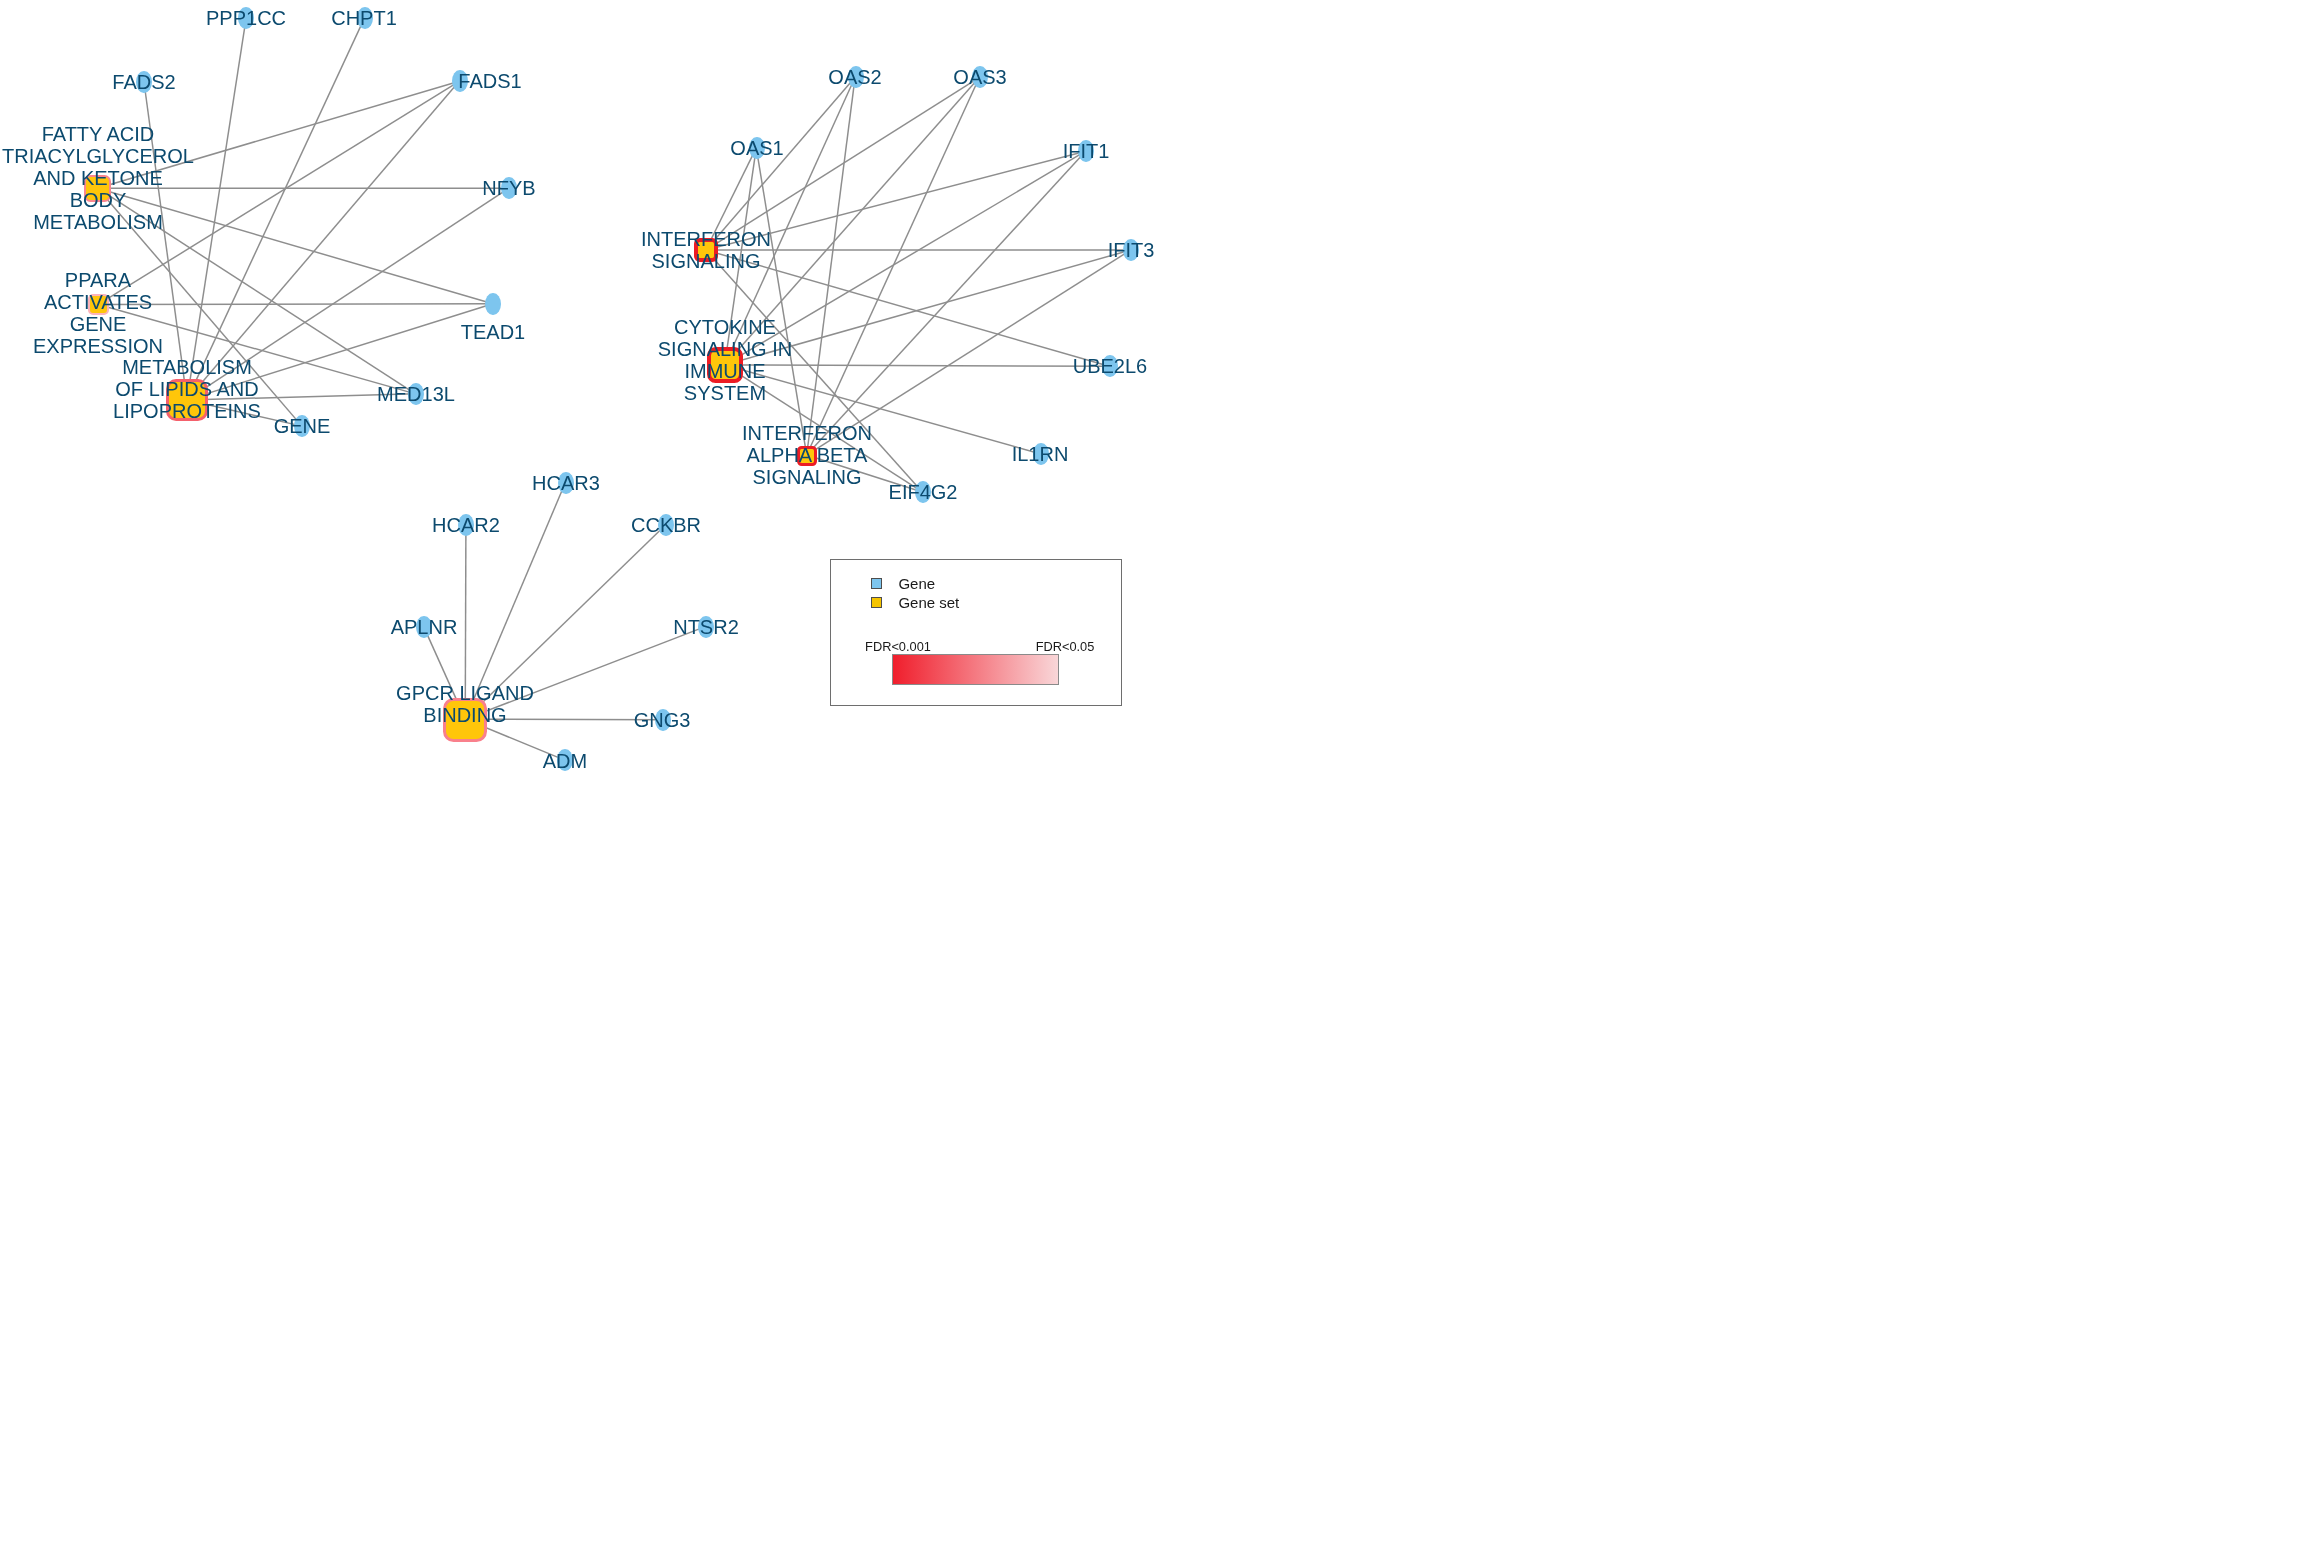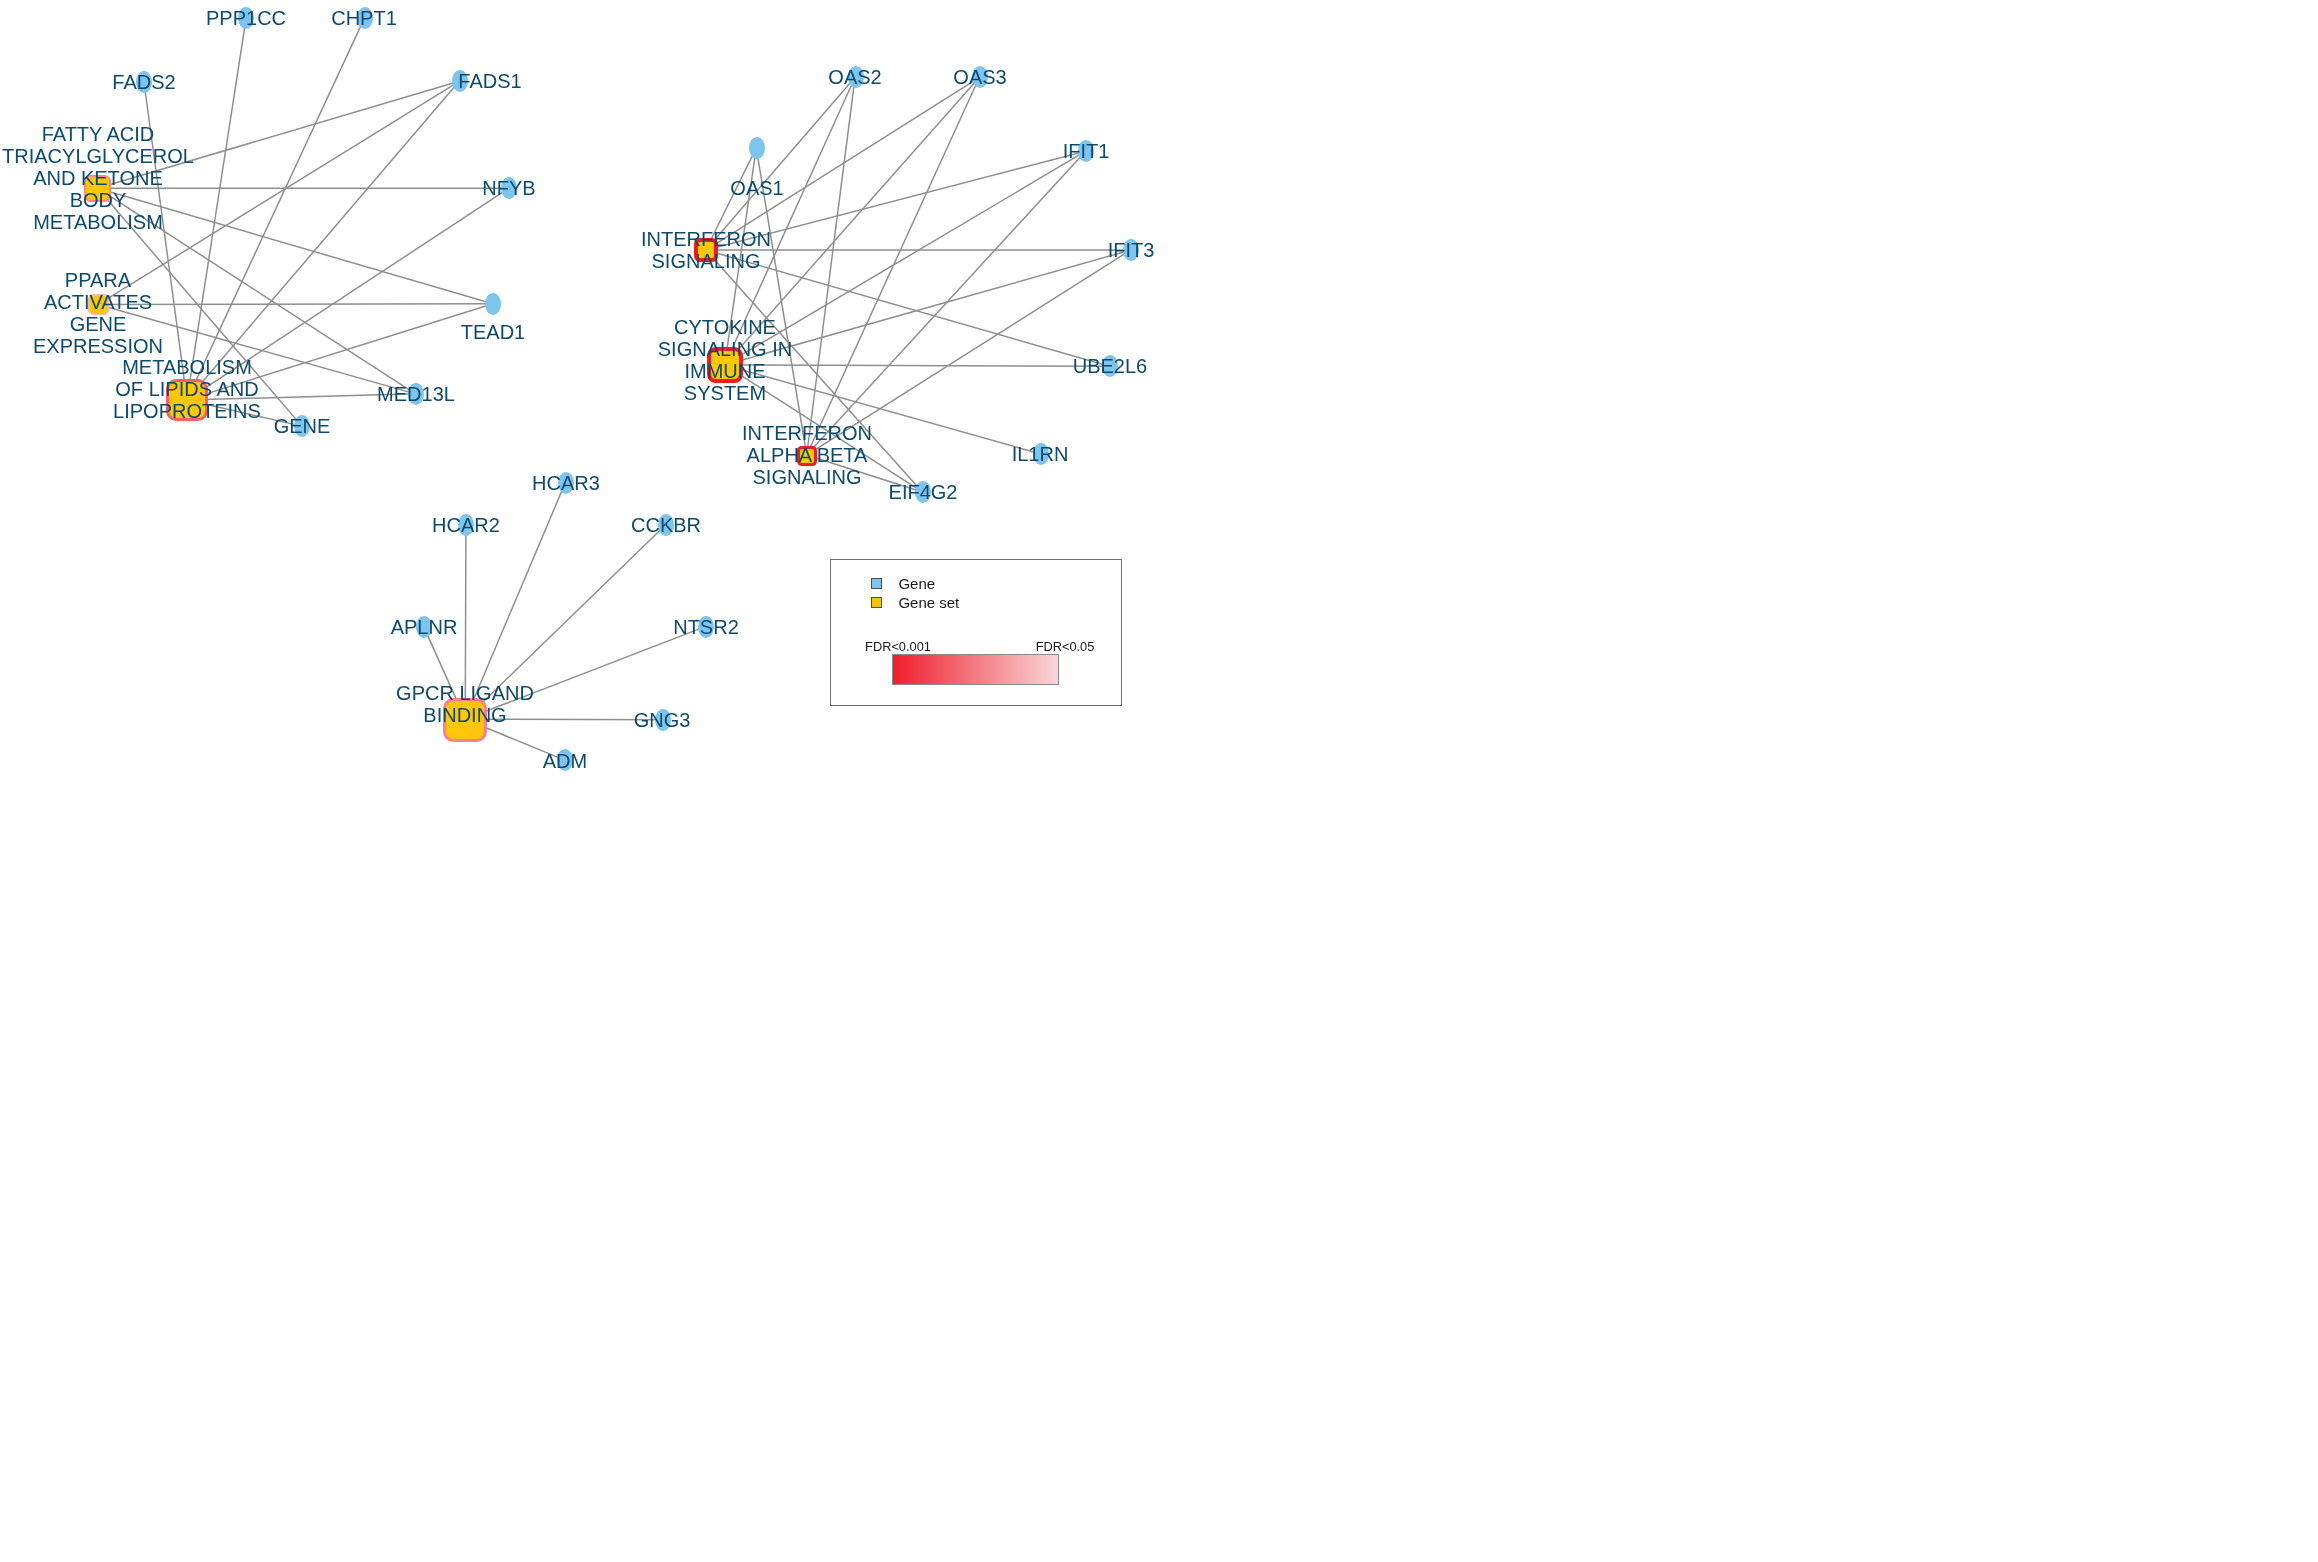--- a/index.html
+++ b/index.html
@@ -122,21 +122,21 @@
     <div class="node-label" style="left: 469px; top: 81px; margin-left: 21px;">FADS1</div>
     <div class="gene-node" style="left: 501px; top: 177px; background: rgb(125, 197, 238);"></div>
     <div class="node-label" style="left: 509px; top: 188px;">NFYB</div>
     <div class="gene-node" style="left: 485px; top: 293px; background: rgb(125, 197, 238);"></div>
     <div class="node-label" style="left: 493px; top: 304px; margin-top: 28px;">TEAD1</div>
     <div class="gene-node" style="left: 408px; top: 383px; background: rgb(125, 197, 238);"></div>
     <div class="node-label" style="left: 416px; top: 394px;">MED13L</div>
     <div class="gene-node" style="left: 294px; top: 415px; background: rgb(125, 197, 238);"></div>
     <div class="node-label" style="left: 302px; top: 426px;">GENE</div>
     <div class="gene-node" style="left: 749px; top: 137px; background: rgb(125, 197, 238);"></div>
-    <div class="node-label" style="left: 757px; top: 148px; margin-top: 40px;">OAS1</div>
+    <div class="node-label" style="left: 757px; top: 148px;">OAS1</div>
     <div class="gene-node" style="left: 848px; top: 66px; background: rgb(125, 197, 238);"></div>
     <div class="node-label" style="left: 855px; top: 77px;">OAS2</div>
     <div class="gene-node" style="left: 972px; top: 66px; background: rgb(125, 197, 238);"></div>
     <div class="node-label" style="left: 980px; top: 77px;">OAS3</div>
     <div class="gene-node" style="left: 1078px; top: 140px; background: rgb(125, 197, 238);"></div>
     <div class="node-label" style="left: 1086px; top: 151px;">IFIT1</div>
     <div class="gene-node" style="left: 1123px; top: 239px; background: rgb(125, 197, 238);"></div>
     <div class="node-label" style="left: 1131px; top: 250px;">IFIT3</div>
     <div class="gene-node" style="left: 1102px; top: 355px; background: rgb(125, 197, 238);"></div>
     <div class="node-label" style="left: 1110px; top: 366px;">UBE2L6</div>

